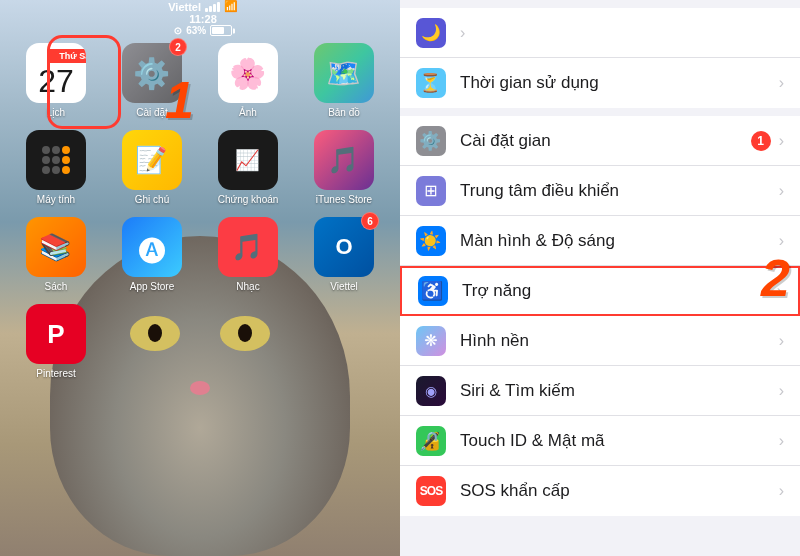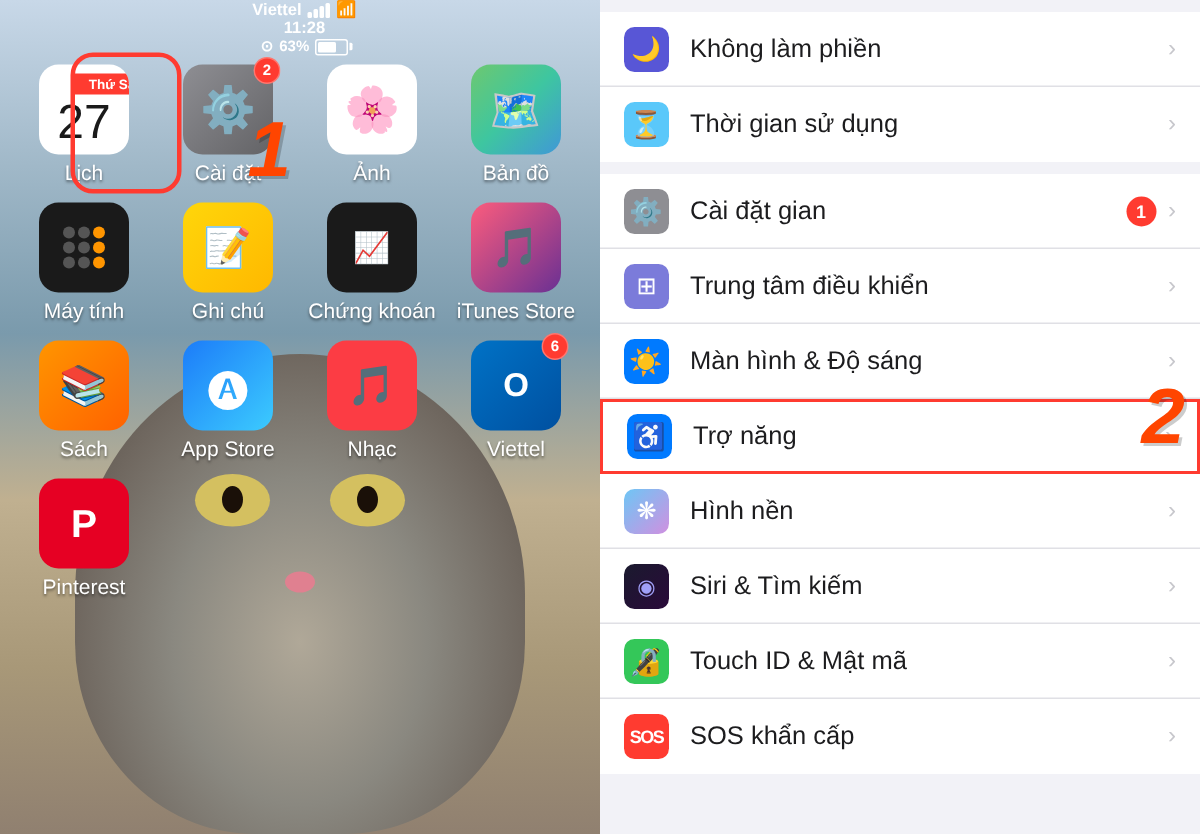--- a/index.html
+++ b/index.html
@@ -163,21 +163,21 @@
       align-items: center;
       justify-content: center;
       position: relative;
       font-size: 28px;
       color: white;
       overflow: visible;
     }
 
     .app-label {
       color: white;
-      font-size: 14px;
+      font-size: 10px;
       text-align: center;
       text-shadow: 0 1px 2px rgba(0,0,0,0.5);
       white-space: nowrap;
     }
 
     .badge {
       position: absolute;
       top: -5px;
       right: -5px;
       background: #ff3b30;
@@ -568,21 +568,20 @@
 
   <div class="annotation-1">1</div>
 </div>
 
 <div class="settings-panel settings-right-panel">
   <div class="settings-list">
 
     <div class="settings-group" style="margin-bottom:8px; margin-top: 8px;">
       <div class="settings-item">
         <div class="settings-item-icon icon-moon">🌙</div>
-        <span class="settings-item-label">Không làm phiền</span>
         <div class="settings-item-right">
           <span class="chevron">›</span>
         </div>
       </div>
       <div class="settings-item">
         <div class="settings-item-icon icon-hourglass" style="font-size:18px;">⏳</div>
         <span class="settings-item-label">Thời gian sử dụng</span>
         <div class="settings-item-right">
           <span class="chevron">›</span>
         </div>

